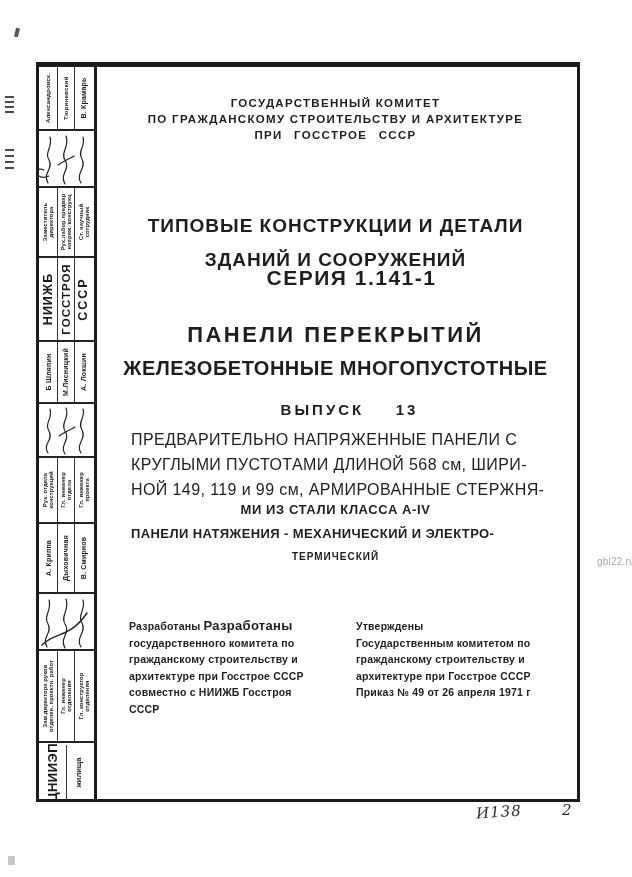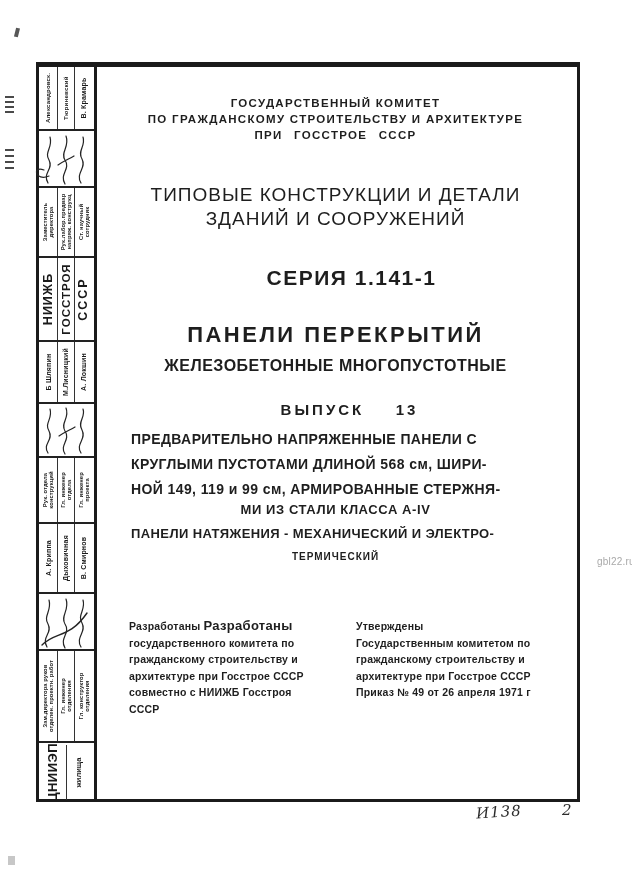--- a/index.html
+++ b/index.html
@@ -24,26 +24,26 @@
   .og2a{font-size:13px;font-weight:700;letter-spacing:.5px;}
   .og2b{font-size:7.5px;font-weight:700;}
   .sig svg{position:absolute;left:0;top:1px;overflow:visible;}
   .sig path{fill:none;stroke:#242424;stroke-width:1.2;stroke-linecap:round;}
   
   .main{position:absolute;left:55px;top:0;right:0;bottom:0;}
   .ctr{position:absolute;left:0;right:0;text-align:center;}
   .pre{white-space:pre-line;}
   .hdr{top:28px;font-size:11.5px;font-weight:700;letter-spacing:1.3px;line-height:16px;}
   .hdr .w{word-spacing:7px;}
-  .doctype{top:116px;font-size:19px;font-weight:400;letter-spacing:1px;line-height:24px;}
+  .doctype{top:142px;font-size:19px;font-weight:700;letter-spacing:1px;line-height:34px;}
   .series{top:199px;font-size:21px;font-weight:700;letter-spacing:1.5px;padding-left:32px;}
   .title1{top:255px;font-size:22px;font-weight:700;letter-spacing:2.5px;}
-  .title2{top:290px;font-size:16px;font-weight:700;letter-spacing:.5px;}
+  .title2{top:290px;font-size:20px;font-weight:700;letter-spacing:.5px;}
   .issue{top:334px;font-size:15px;font-weight:700;letter-spacing:3px;padding-left:28px;}
-  .desc{top:360px;left:37px;right:8px;text-align:left;font-size:14px;font-weight:700;
+  .desc{top:360px;left:37px;right:8px;text-align:left;font-size:16px;font-weight:400;
         letter-spacing:.4px;line-height:25px;position:absolute;}
   .desc-c{top:435px;font-size:13px;font-weight:700;letter-spacing:.6px;}
   .meth{top:459px;left:37px;right:8px;text-align:left;font-size:13px;font-weight:700;
         letter-spacing:.4px;position:absolute;}
   .meth-c{top:484px;font-size:10px;font-weight:700;letter-spacing:1px;}
   .col{position:absolute;top:551px;font-size:10.5px;font-weight:700;line-height:16.5px;
        letter-spacing:.2px;text-align:left;}
   .col.dev{left:35px;width:218px;}
   .col.app{left:262px;width:225px;}
   .dev-org{font-size:13px;font-weight:700;letter-spacing:.3px;}

